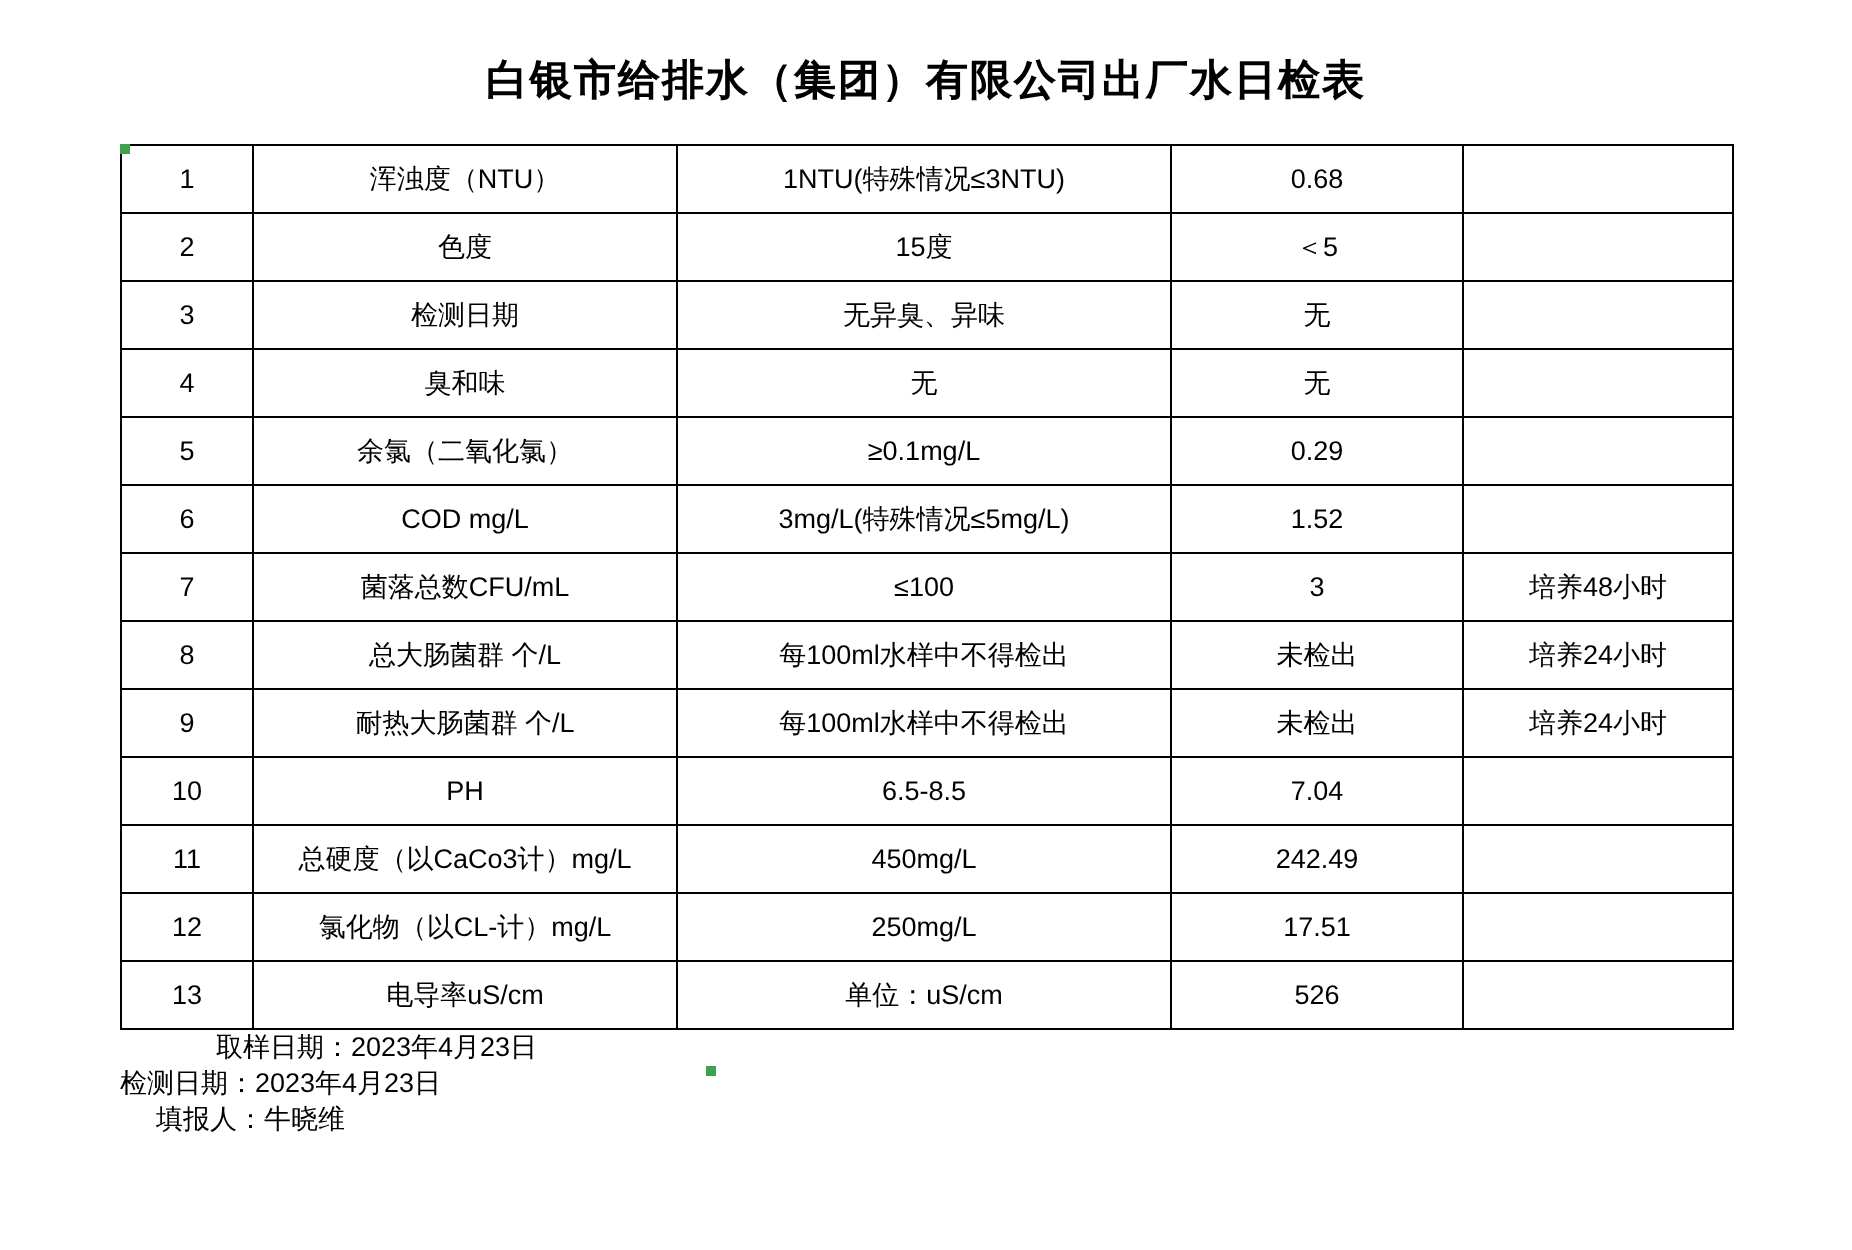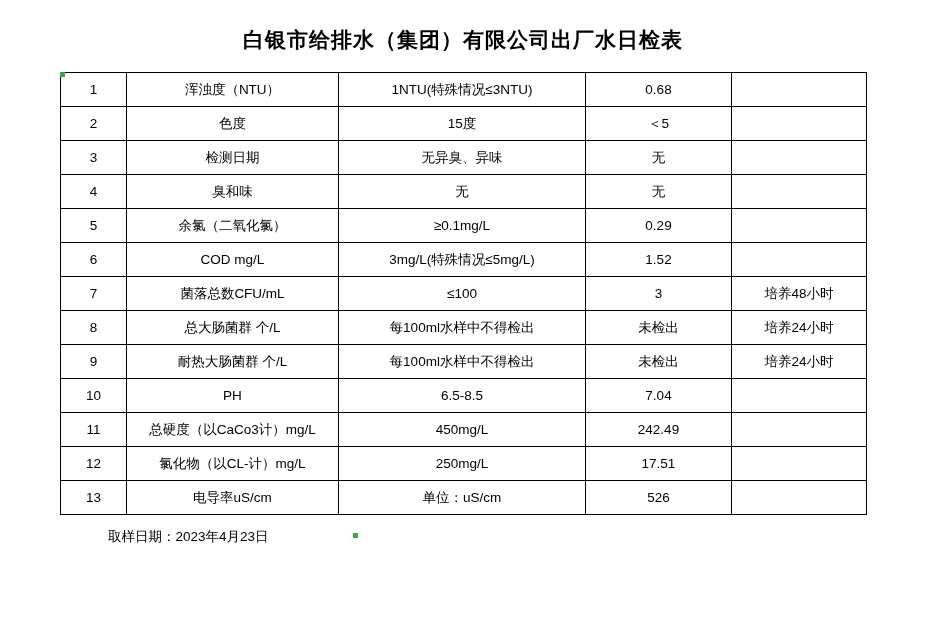--- a/index.html
+++ b/index.html
@@ -56,21 +56,21 @@
 
   .cell-small {
     font-size: 12.5px;
   }
   .cell-cod {
     letter-spacing: 0px;
   }
   .footer {
     display: flex;
     padding: 0 60px;
-    margin-top: 13px;
+    margin-top: 0;
     font-size: 13.5px;
     flex-direction: column;
   }
   .footer .f1 { width: 300px; text-align: left; padding-left: 48px;}
   .footer .f2 { width: 300px; text-align: left; }
   .footer .f3 { flex: 1; text-align: left; padding-left: 18px;}
 
   
   .marker {
     position: absolute;
@@ -204,15 +204,17 @@
           <td>单位：uS/cm</td>
           <td>526</td>
           <td></td>
         </tr>
       </tbody>
     </table>
   </div>
 
   <div class="footer">
     <div class="f1">取样日期：2023年4月23日</div>
+    <div class="f2">检测日期：2023年4月23日</div>
+    <div class="f3">填报人：牛晓维</div>
   </div>
 
 </div>
 
 </body></html>

